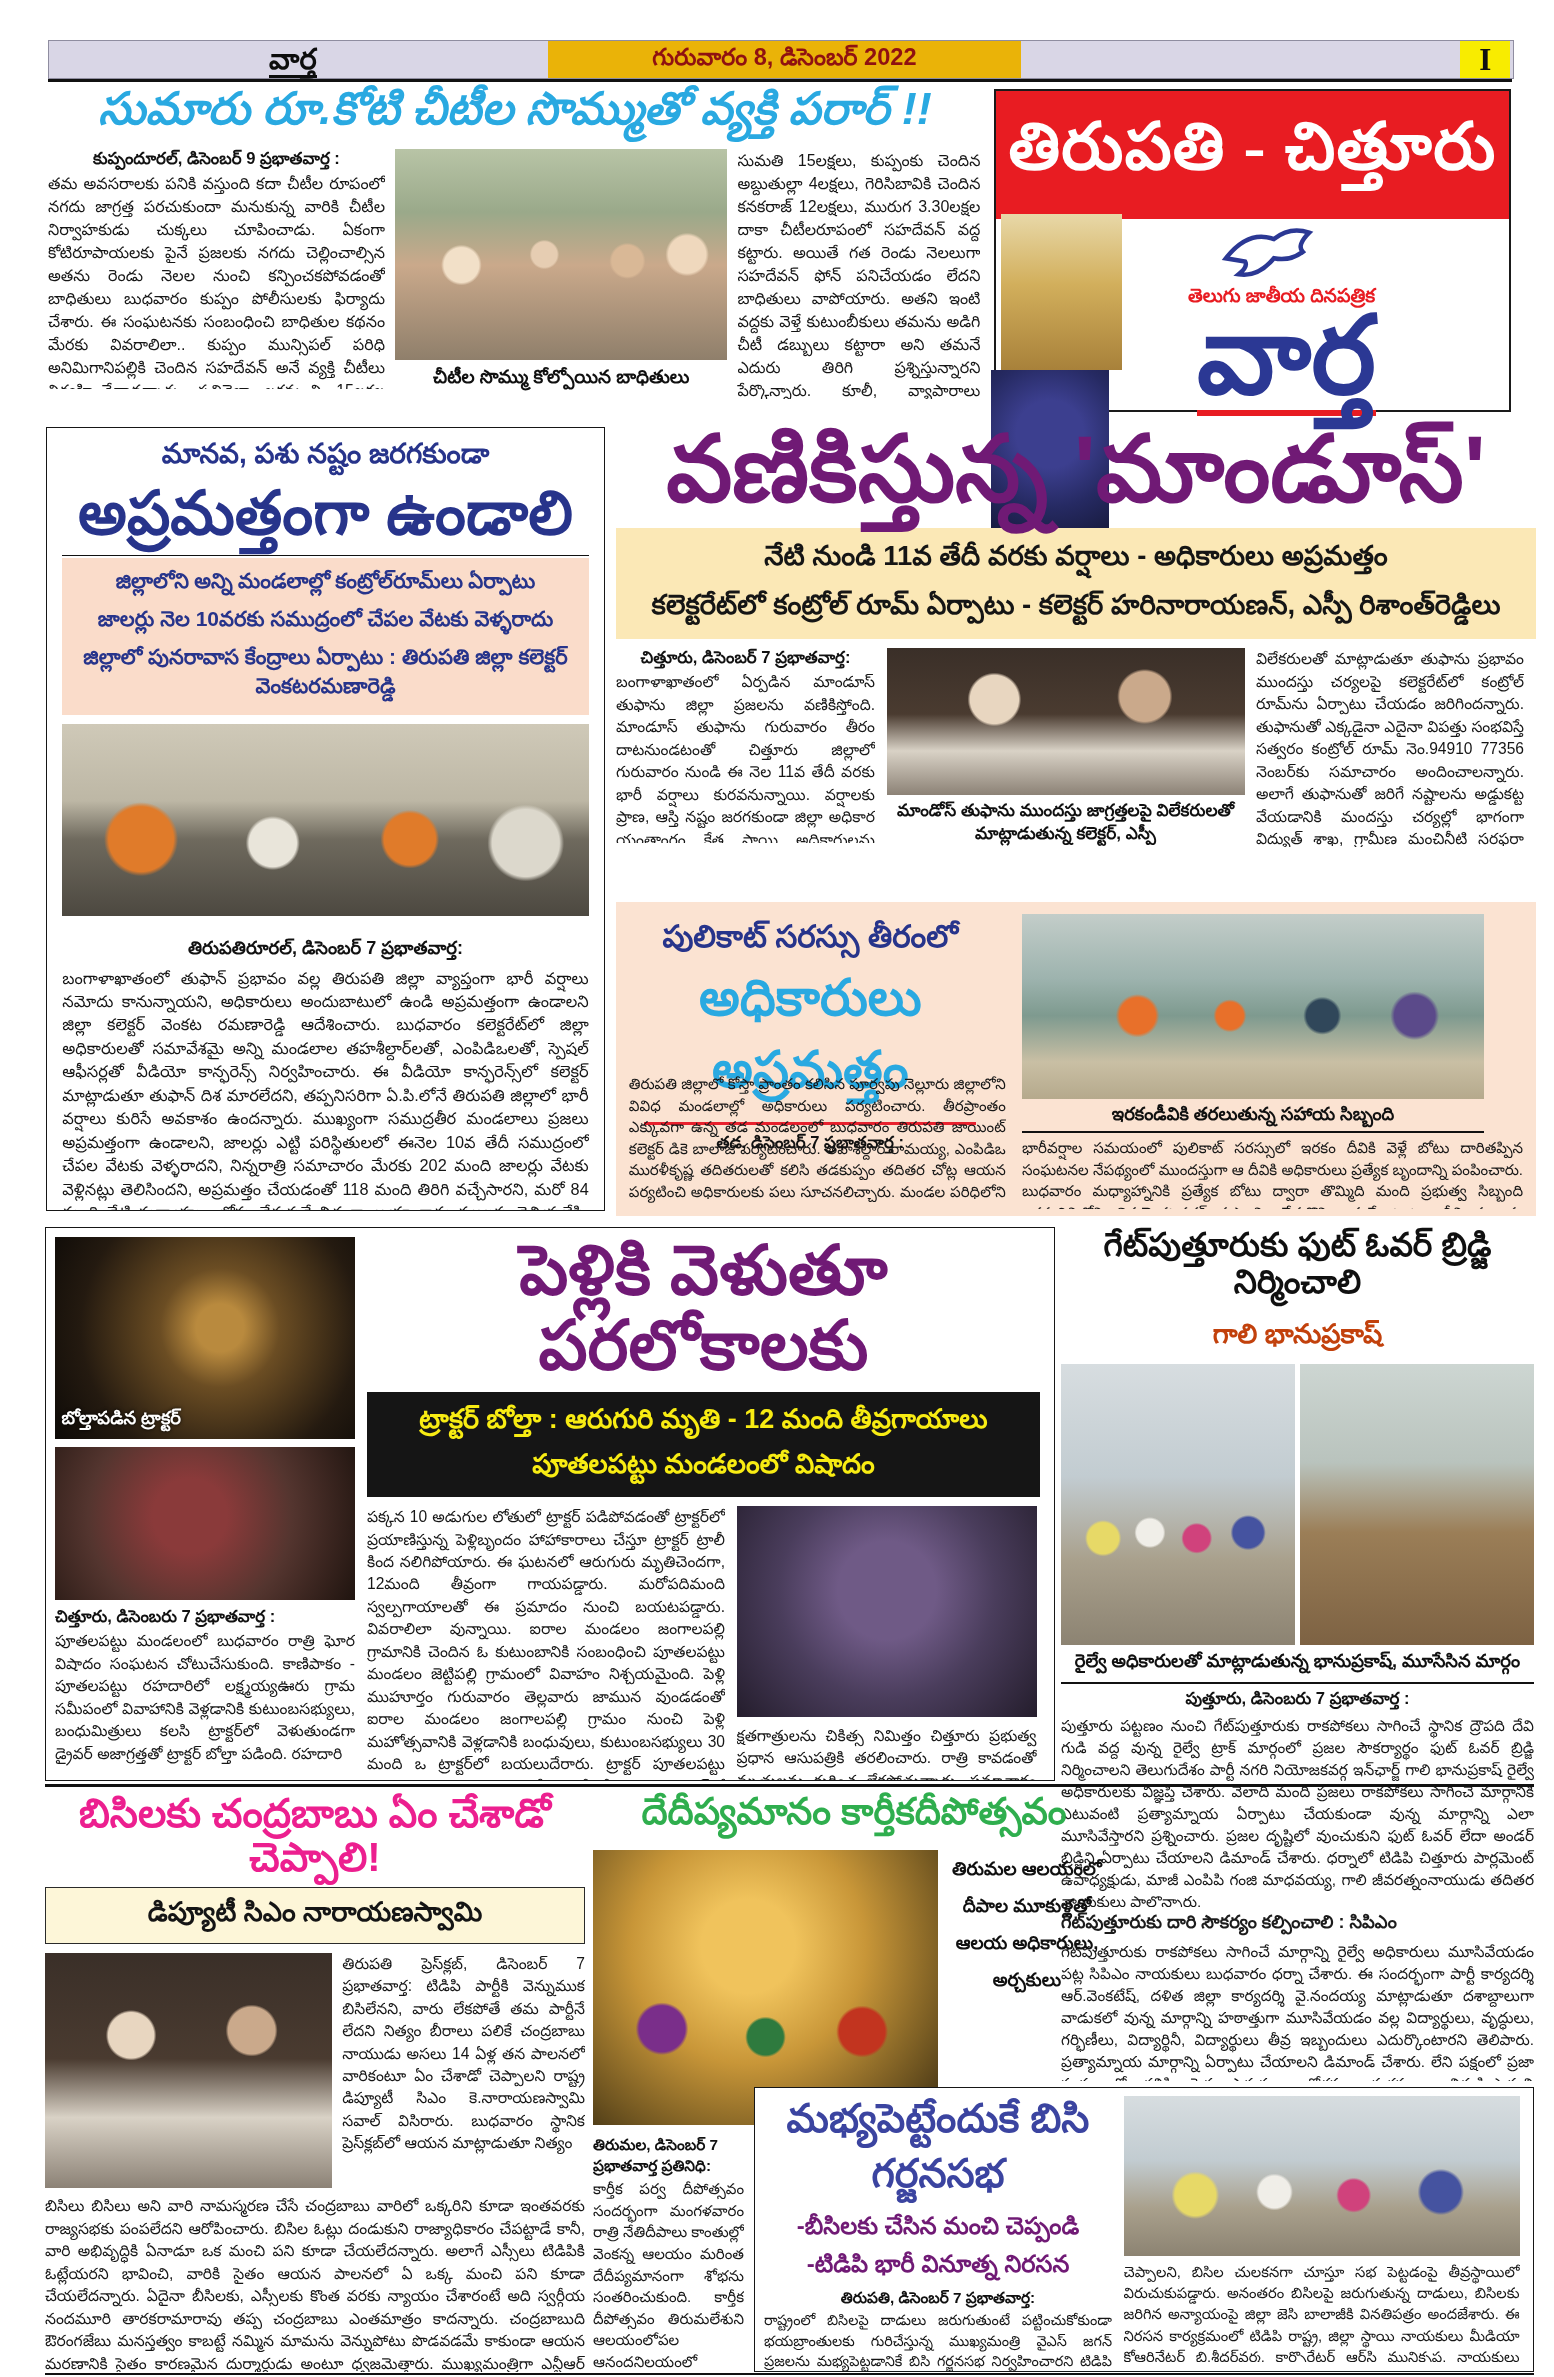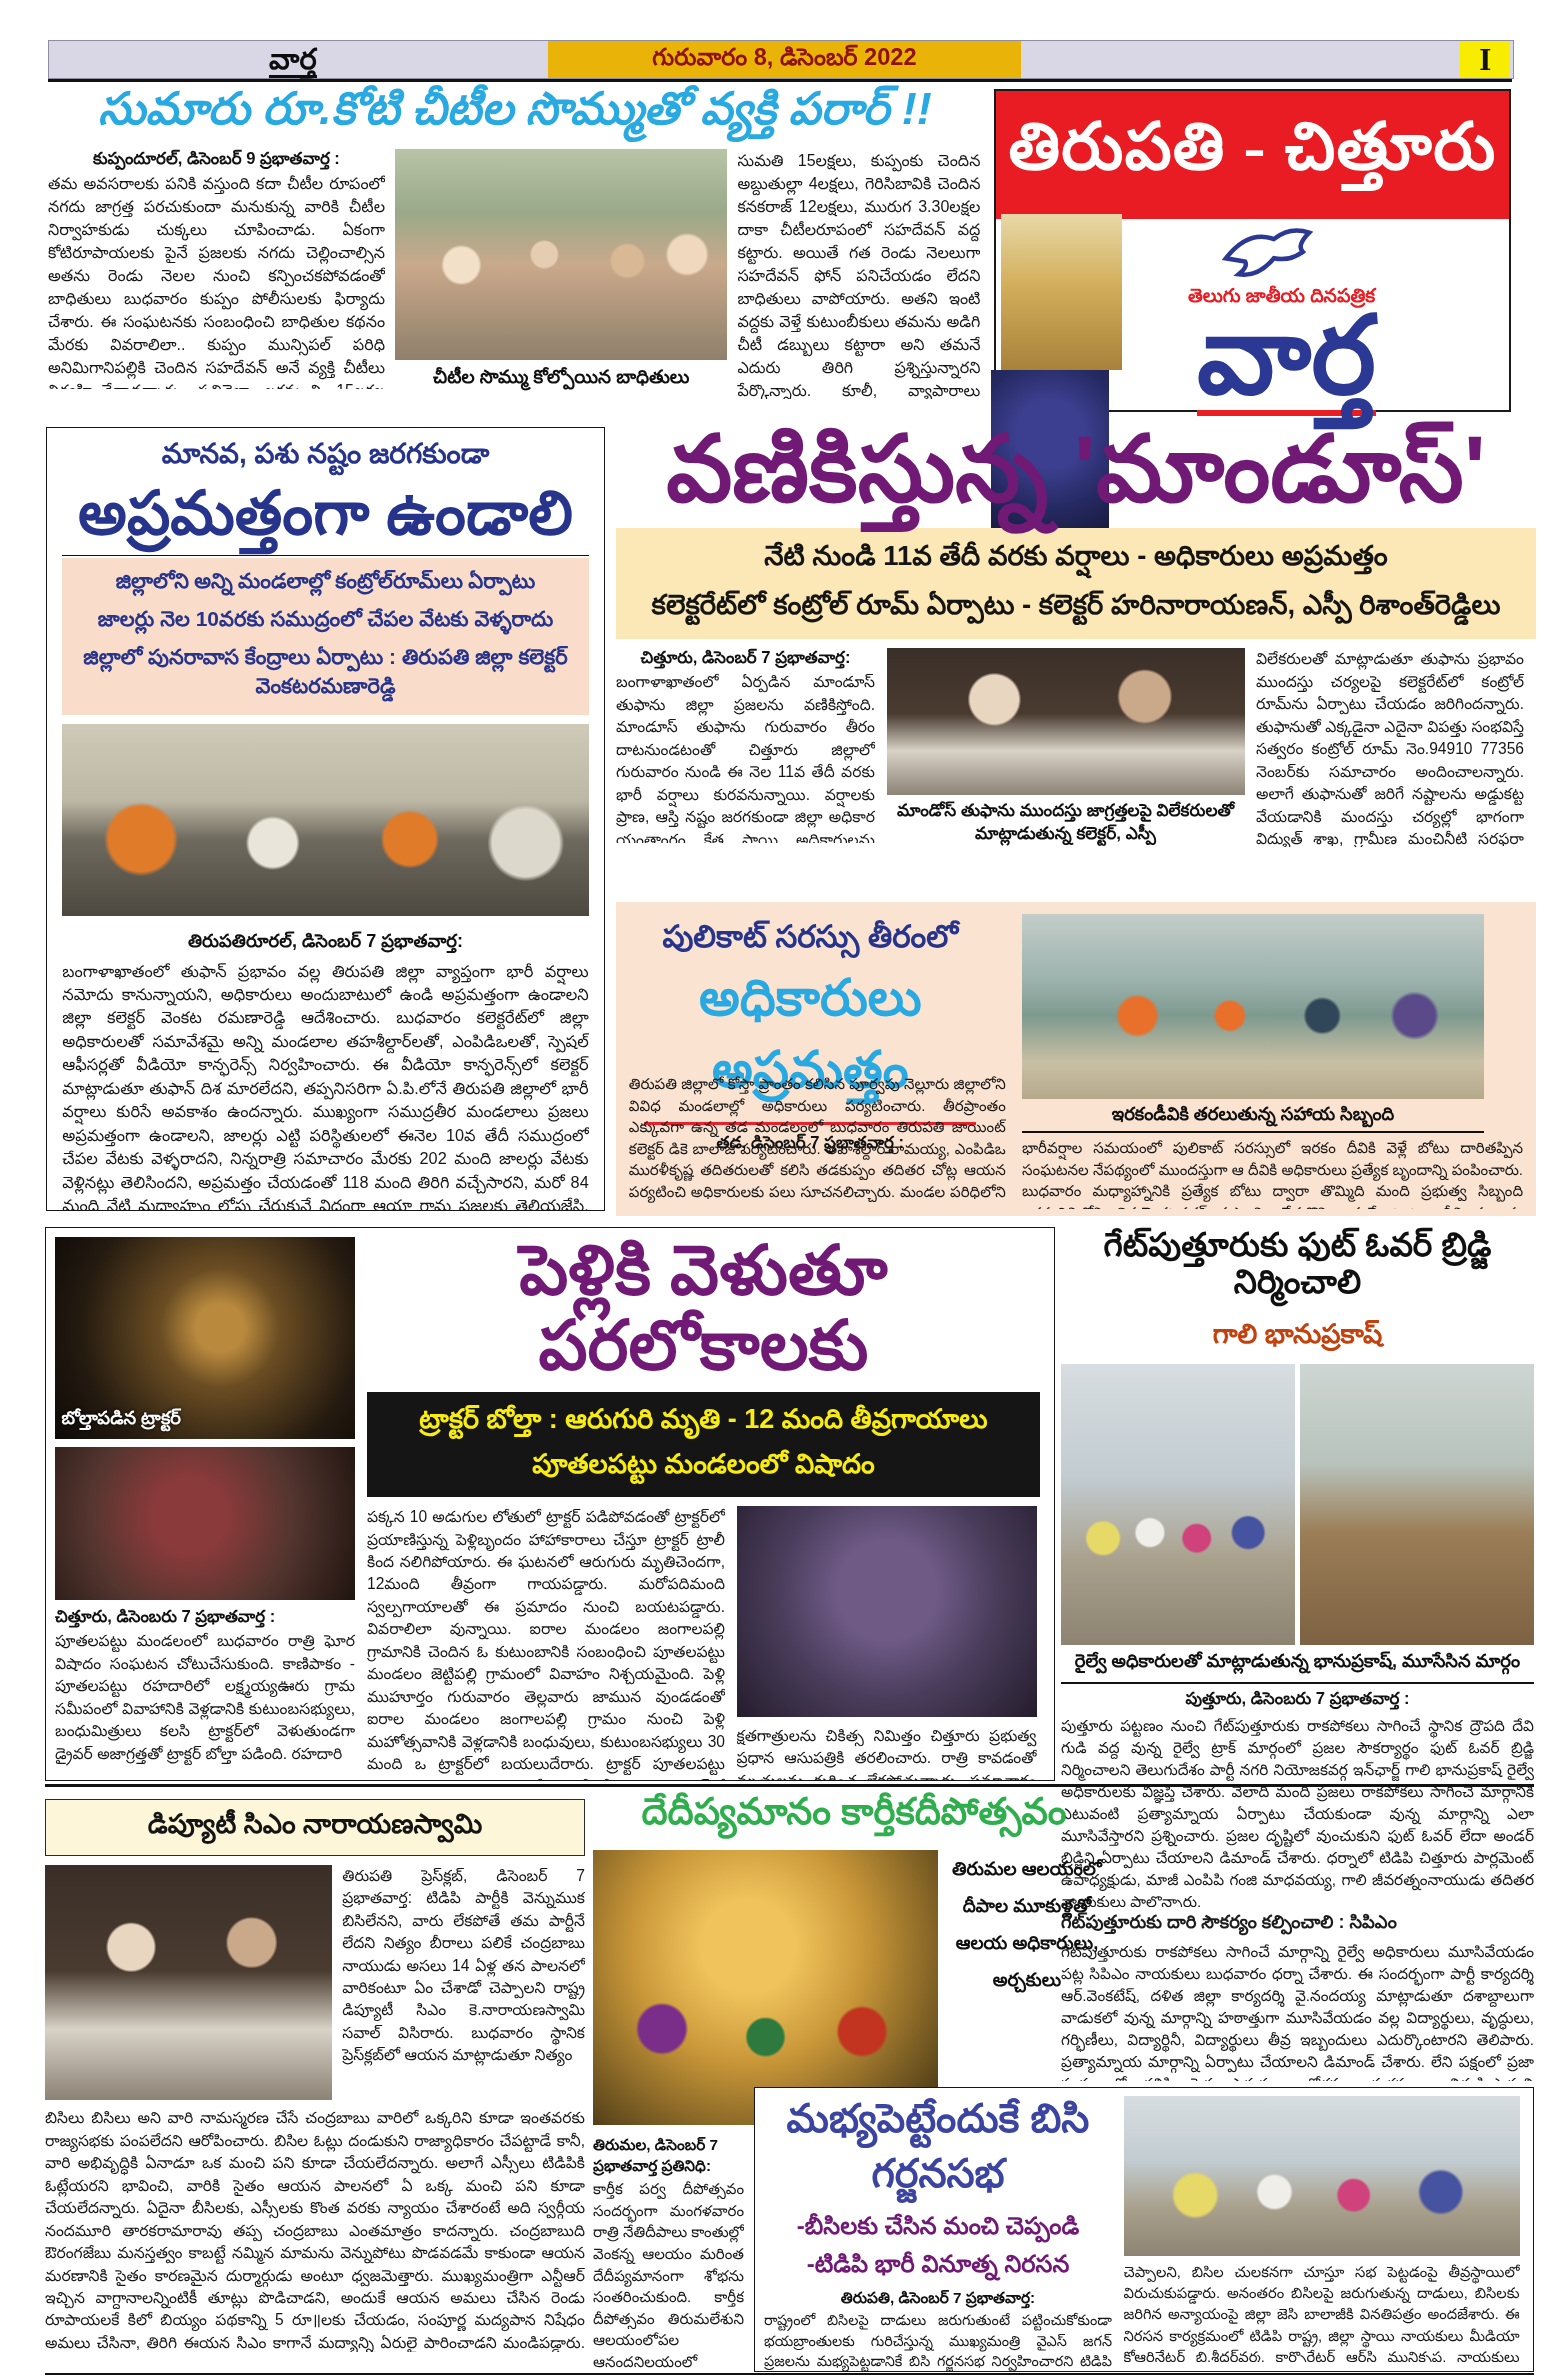--- a/index.html
+++ b/index.html
@@ -103,21 +103,21 @@
   <div class="abs box-border ovh" style="left:46px;top:427px;width:559px;height:784px;padding:10.2px 15.3px;box-sizing:border-box;">
     <div class="ctr b h-navy" style="font-size:28px;">మానవ, పశు నష్టం జరగకుండా</div>
     <div class="ctr b h-navy" style="font-size:61px;line-height:1.1;margin-top:2.6px;">అప్రమత్తంగా ఉండాలి</div>
     <div class="rule" style="height:1.9px;margin:7.7px 0 0 0;"></div>
     <div class="pinkbox" style="padding:11.5px 9px;margin-top:1.3px;">
       <div class="ctr b h-navy" style="font-size:21px;font-family:Liberation Serif, serif;">జిల్లాలోని అన్ని మండలాల్లో కంట్రోల్‌రూమ్‌లు ఏర్పాటు</div>
       <div class="ctr b h-navy" style="font-size:21px;margin-top:9px;">జాలర్లు నెల 10వరకు సముద్రంలో చేపల వేటకు వెళ్ళరాదు</div>
       <div class="ctr b h-navy" style="font-size:21px;margin-top:9px;">జిల్లాలో పునరావాస కేంద్రాలు ఏర్పాటు : తిరుపతి జిల్లా కలెక్టర్ వెంకటరమణారెడ్డి</div>
     </div>
     <div class="ph ph-meeting" style="width:100%;height:192px;margin-top:9px;"></div>
-    <div class="dateline" style="margin-top:15px;font-size:18px;">తిరుపతిరూరల్, డిసెంబర్ 7 ప్రభాతవార్త:</div>
+    <div class="dateline" style="margin-top:22px;font-size:18px;">తిరుపతిరూరల్, డిసెంబర్ 7 ప్రభాతవార్త:</div>
     <div class="body-txt ovh" style="margin-top:3.8px;font-size:16.3px;height:358px;">బంగాళాఖాతంలో తుఫాన్ ప్రభావం వల్ల తిరుపతి జిల్లా వ్యాప్తంగా భారీ వర్షాలు నమోదు కానున్నాయని, అధికారులు అందుబాటులో ఉండి అప్రమత్తంగా ఉండాలని జిల్లా కలెక్టర్ వెంకట రమణారెడ్డి ఆదేశించారు. బుధవారం కలెక్టరేట్‌లో జిల్లా అధికారులతో సమావేశమై అన్ని మండలాల తహశీల్దార్‌లతో, ఎంపిడిఒలతో, స్పెషల్ ఆఫీసర్లతో వీడియో కాన్ఫరెన్స్ నిర్వహించారు. ఈ వీడియో కాన్ఫరెన్స్‌లో కలెక్టర్ మాట్లాడుతూ తుఫాన్ దిశ మారలేదని, తప్పనిసరిగా ఏ.పి.లోనే తిరుపతి జిల్లాలో భారీ వర్షాలు కురిసే అవకాశం ఉందన్నారు. ముఖ్యంగా సముద్రతీర మండలాలు ప్రజలు అప్రమత్తంగా ఉండాలని, జాలర్లు ఎట్టి పరిస్థితులలో ఈనెల 10వ తేదీ సముద్రంలో చేపల వేటకు వెళ్ళరాదని, నిన్నరాత్రి సమాచారం మేరకు 202 మంది జాలర్లు వేటకు వెళ్లినట్లు తెలిసిందని, అప్రమత్తం చేయడంతో 118 మంది తిరిగి వచ్చేసారని, మరో 84 మంది నేటి మధ్యాహ్నం లోపు చేరుకునే విధంగా ఆయా గ్రామ ప్రజలకు తెలియజేసి, అధికారులు అప్రమత్తంగా ఉండాలని ఆదేశించారు. తుఫాన్ కారణంగా మాన వాళికి, జంతువులకు ఎట్టిపరిస్థితులలోనే ప్రాణనష్టం జరగరాదని ఆదేశించారు. పశువులు మేతకు బయటకు వెళ్ళకుండా పశుగ్రాసం నిల్వ ఉంచుకునే విధంగా చర్యలు చేపట్టాలన్నారు. జిల్లాలోని తిరుపతి, శ్రీకాళహస్తి, సూళూరుపేట, గూడూరు రెవెన్యూ డివిజనల్ అధికారులు తమ పరిధిలో నిరంతర పర్యవేక్షణ జరగాలన్నారు. జాయింట్ కలెక్టర్ డికె. బాలాజీ మాట్లాడుతూ వాతావరణ శాఖ నుండి హెచ్చరికలు జారీ నేపథ్యంలో సమాచార వ్యవస్థ దెబ్బతినకుండా ముందుగనే సర్వీస్ ప్రొవైడర్లకు సూచనలు ఇచ్చి, అన్ని టవర్స్‌లో ఉన్న జనరేటర్స్ పని చేసేలా డీజల్ బ్యాటరీలు చెక్ చేసుకోవాలనే ఆదేశాలు ఇవ్వాలన్నారు. రేషన్‌కు సంబంధించి నిత్యవసర వస్తువులు నేటి సాయంత్రంలోపు అన్ని మండలాలకు చేరే విధంగా చర్యలు చేపట్టాలన్నారు. వి సమీక్షలో జిల్లా రెవెన్యూ అధికారి శ్రీనివాసులు, జిల్లా అధికారులు ఆర్ అండ్ బి సుధాకర్‌రెడ్డి, పంచాయతీరాజ్ ఇంజనీర్ శంకరనారాయణ, పంచాయతీ అధికారి రాజశేఖర్‌రెడ్డి, డిఎల్‌డిఒ సుశీలాదేవి, వ్యవసాయ అధికారి ప్రసాదరావు, పశుసంవర్ధకశాఖ అధికారి వెంకటేశ్వర్లు తదితరులు పాల్గొన్నారు.</div>
   </div>
 
   <div class="abs ovh" style="left:616px;top:421px;width:920px;height:478px;">
     <div class="ctr b h-red" style="font-size:93px;line-height:1.05;">వణికిస్తున్న 'మాండూస్'</div>
     <div class="creambox" style="margin-top:9px;padding:12.8px 15.3px;">
       <div class="ctr b" style="font-size:27.5px;color:#151515;">నేటి నుండి 11వ తేదీ వరకు వర్షాలు - అధికారులు అప్రమత్తం</div>
       <div class="ctr b" style="font-size:27.5px;color:#151515;margin-top:10.2px;">కలెక్టరేట్‌లో కంట్రోల్ రూమ్ ఏర్పాటు - కలెక్టర్ హరినారాయణన్, ఎస్పీ రిశాంత్‌రెడ్డిలు</div>
     </div>
     <div style="display:flex;gap:11.5px;margin-top:9px;">
@@ -183,20 +183,21 @@
     <div class="rule" style="height:1.9px;margin-top:6.4px;"></div>
     <div class="dateline" style="margin-top:5.1px;font-size:16.6px;">పుత్తూరు, డిసెంబరు 7 ప్రభాతవార్త :</div>
     <div class="body-txt ovh" style="font-size:15.3px;height:192px;margin-top:2.6px;">పుత్తూరు పట్టణం నుంచి గేట్‌పుత్తూరుకు రాకపోకలు సాగించే స్థానిక ద్రౌపది దేవి గుడి వద్ద వున్న రైల్వే ట్రాక్ మార్గంలో ప్రజల సౌకర్యార్థం ఫుట్ ఓవర్ బ్రిడ్జి నిర్మించాలని తెలుగుదేశం పార్టీ నగరి నియోజకవర్గ ఇన్‌ఛార్జ్ గాలి భానుప్రకాష్ రైల్వే అధికారులకు విజ్ఞప్తి చేశారు. వేలాది మంది ప్రజలు రాకపోకలు సాగించే మార్గానికి ఎటువంటి ప్రత్యామ్నాయ ఏర్పాటు చేయకుండా వున్న మార్గాన్ని ఎలా మూసివేస్తారని ప్రశ్నించారు. ప్రజల దృష్టిలో వుంచుకుని ఫుట్ ఓవర్ లేదా అండర్ బ్రిడ్జిని ఏర్పాటు చేయాలని డిమాండ్ చేశారు. ధర్నాలో టిడిపి చిత్తూరు పార్లమెంట్ ఉపాధ్యక్షుడు, మాజీ ఎంపిపి గంజి మాధవయ్య, గాలి జీవరత్నంనాయుడు తదితర నాయకులు పాల్గొన్నారు.</div>
     <div class="b" style="font-size:18px;margin-top:5.1px;">గేట్‌పుత్తూరుకు దారి సౌకర్యం కల్పించాలి : సిపిఎం</div>
     <div class="body-txt ovh" style="font-size:15.3px;height:198px;margin-top:3.8px;">గేట్‌పుత్తూరుకు రాకపోకలు సాగించే మార్గాన్ని రైల్వే అధికారులు మూసివేయడం పట్ల సిపిఎం నాయకులు బుధవారం ధర్నా చేశారు. ఈ సందర్భంగా పార్టీ కార్యదర్శి ఆర్.వెంకటేష్, దళిత జిల్లా కార్యదర్శి వై.నందయ్య మాట్లాడుతూ దశాబ్దాలుగా వాడుకలో వున్న మార్గాన్ని హఠాత్తుగా మూసివేయడం వల్ల విద్యార్థులు, వృద్ధులు, గర్భిణీలు, విద్యార్థినీ, విద్యార్థులు తీవ్ర ఇబ్బందులు ఎదుర్కొంటారని తెలిపారు. ప్రత్యామ్నాయ మార్గాన్ని ఏర్పాటు చేయాలని డిమాండ్ చేశారు. లేని పక్షంలో ప్రజా సంఘాలతో కలిసి పెద్ద ఎత్తున ఆందోళన కార్యక్రమాలు నిర్వహిస్తామని హెచ్చరించారు. ధర్నాలో నాయకులు సుబ్రమణ్యం, శేఖర్, ప్రకాష్ తదితరులు పాల్గొన్నారు.</div>
   </div>
 
   <div class="abs rule" style="left:45px;top:1784px;width:1489px;height:2.6px;"></div>
 
   <div class="abs ovh" style="left:45px;top:1791px;width:540px;height:581px;">
+    <div class="ctr b h-mag" style="font-size:40px;line-height:1.1;">బిసిలకు చంద్రబాబు ఏం చేశాడో చెప్పాలి!</div>
     <div class="subcream ctr b" style="margin-top:7.7px;padding:9px 6.4px;font-size:27px;color:#151515;">డిప్యూటీ సిఎం నారాయణస్వామి</div>
     <div style="display:flex;gap:10.2px;margin-top:9px;">
       <div class="ph ph-press-two" style="width:287px;height:235px;flex:0 0 auto;"></div>
       <div class="body-txt ovh" style="font-size:15.6px;height:235px;">తిరుపతి ప్రెస్‌క్లబ్, డిసెంబర్ 7 ప్రభాతవార్త: టిడిపి పార్టీకి వెన్నుముక బిసిలేనని, వారు లేకపోతే తమ పార్టీనే లేదని నిత్యం బీరాలు పలికే చంద్రబాబు నాయుడు అసలు 14 ఏళ్ల తన పాలనలో వారికంటూ ఏం చేశాడో చెప్పాలని రాష్ట్ర డిప్యూటీ సిఎం కె.నారాయణస్వామి సవాల్ విసిరారు. బుధవారం స్థానిక ప్రెస్‌క్లబ్‌లో ఆయన మాట్లాడుతూ నిత్యం</div>
     </div>
     <div class="body-txt ovh" style="font-size:15.6px;height:245px;margin-top:7.7px;">బిసిలు బిసిలు అని వారి నామస్మరణ చేసే చంద్రబాబు వారిలో ఒక్కరిని కూడా ఇంతవరకు రాజ్యసభకు పంపలేదని ఆరోపించారు. బిసిల ఓట్లు దండుకుని రాజ్యాధికారం చేపట్టాడే కానీ, వారి అభివృద్ధికి ఏనాడూ ఒక మంచి పని కూడా చేయలేదన్నారు. అలాగే ఎస్సీలు టిడిపికి ఓట్లేయరని భావించి, వారికి సైతం ఆయన పాలనలో ఏ ఒక్క మంచి పని కూడా చేయలేదన్నారు. ఏదైనా బీసిలకు, ఎస్సీలకు కొంత వరకు న్యాయం చేశారంటే అది స్వర్గీయ నందమూరి తారకరామారావు తప్ప చంద్రబాబు ఎంతమాత్రం కాదన్నారు. చంద్రబాబుది ఔరంగజేబు మనస్తత్వం కాబట్టే నమ్మిన మామను వెన్నుపోటు పొడవడమే కాకుండా ఆయన మరణానికి సైతం కారణమైన దుర్మార్గుడు అంటూ ధ్వజమెత్తారు. ముఖ్యమంత్రిగా ఎన్టీఆర్ ఇచ్చిన వాగ్దానాలన్నింటికీ తూట్లు పొడిచాడని, అందుకే ఆయన అమలు చేసిన రెండు రూపాయలకే కిలో బియ్యం పథకాన్ని 5 రూ॥లకు చేయడం, సంపూర్ణ మద్యపాన నిషేధం అమలు చేసినా, తిరిగి ఈయన సిఎం కాగానే మద్యాన్ని ఏరులై పారించాడని మండిపడ్డారు. అదే జగన్‌మోహన్‌రెడ్డి 45 నుండి 60 ఏళ్ల వరకు వయసున్న బిసి మహిళలకు 18 వేల 750 రూ॥లు ఇవ్వడం, డ్వాక్రా మహిళలకు రుణాన్ని తీర్చడంతో పాటు నవరత్నాల ద్వారా అనేక సంక్షేమ పథకాలు అందిస్తున్న గొప్ప చరిత్ర జగన్‌దన్నారు. బుధవారం విజయవాడలో జరిగిన బీసి గర్జన సభ చూస్తే జగన్ పాలన ఎంత గొప్పగా ఉందో అర్థమవుతుందన్నారు. అందుకే జగన్ సభలకు లక్షలాది మంది ప్రజలు సంతోషంగా వస్తున్నారని తెలిపారు. 2024 ఎన్నికల్లో చంద్రబాబు ఎన్ని పార్టీలను కలుపుకుని పోటీ చేసినా అతన్ని ఏమీ చేయలేదని, గెలుపు తమదేనని ధీమా వ్యక్తంచేశారు.</div>
   </div>
 
   <div class="abs ovh" style="left:593px;top:1791px;width:522px;height:580px;">
     <div class="ctr b h-green" style="font-size:37px;">దేదీప్యమానం కార్తీకదీపోత్సవం</div>

